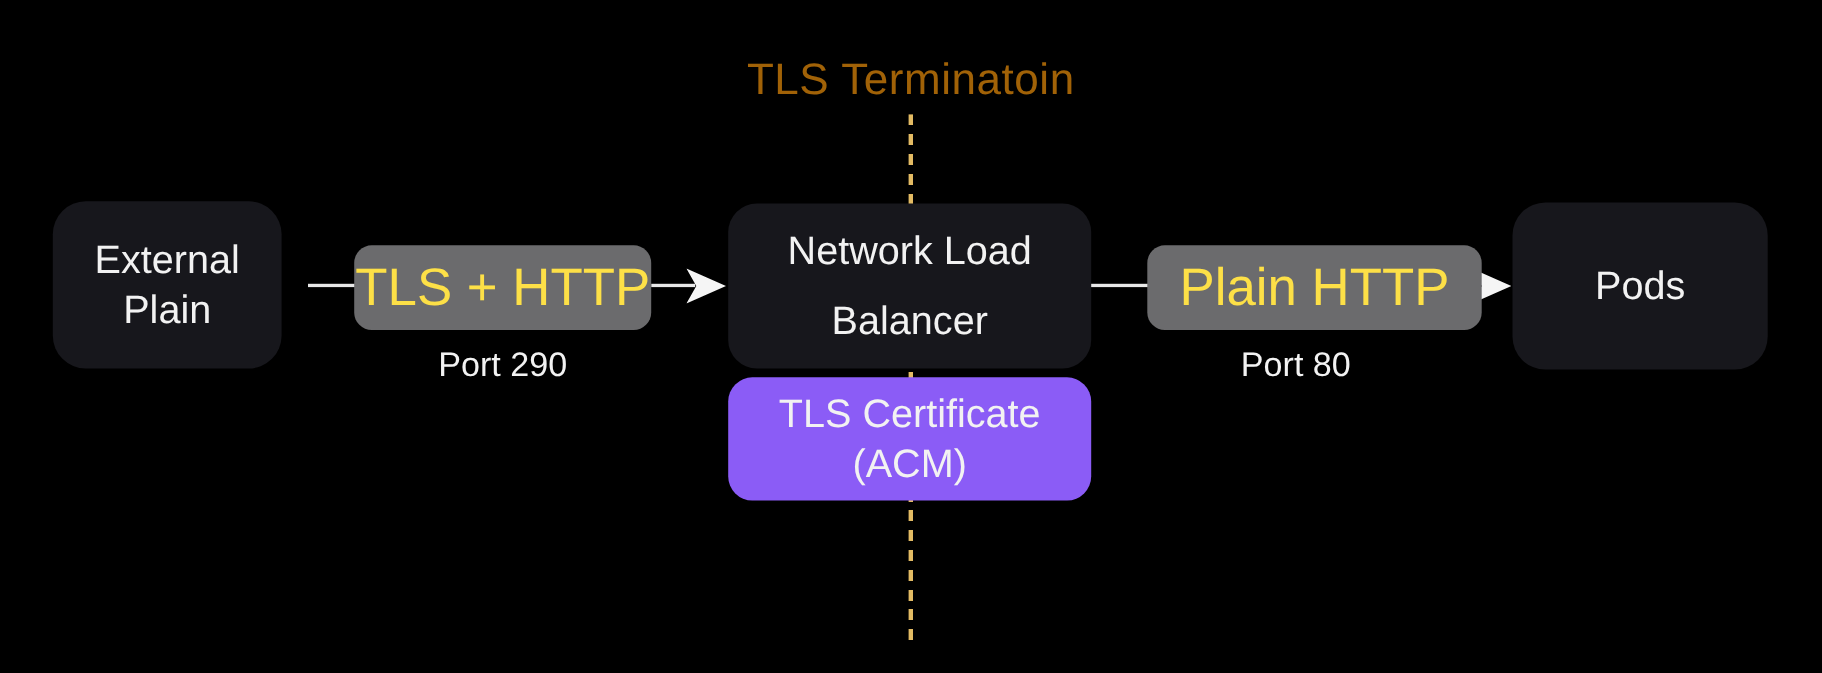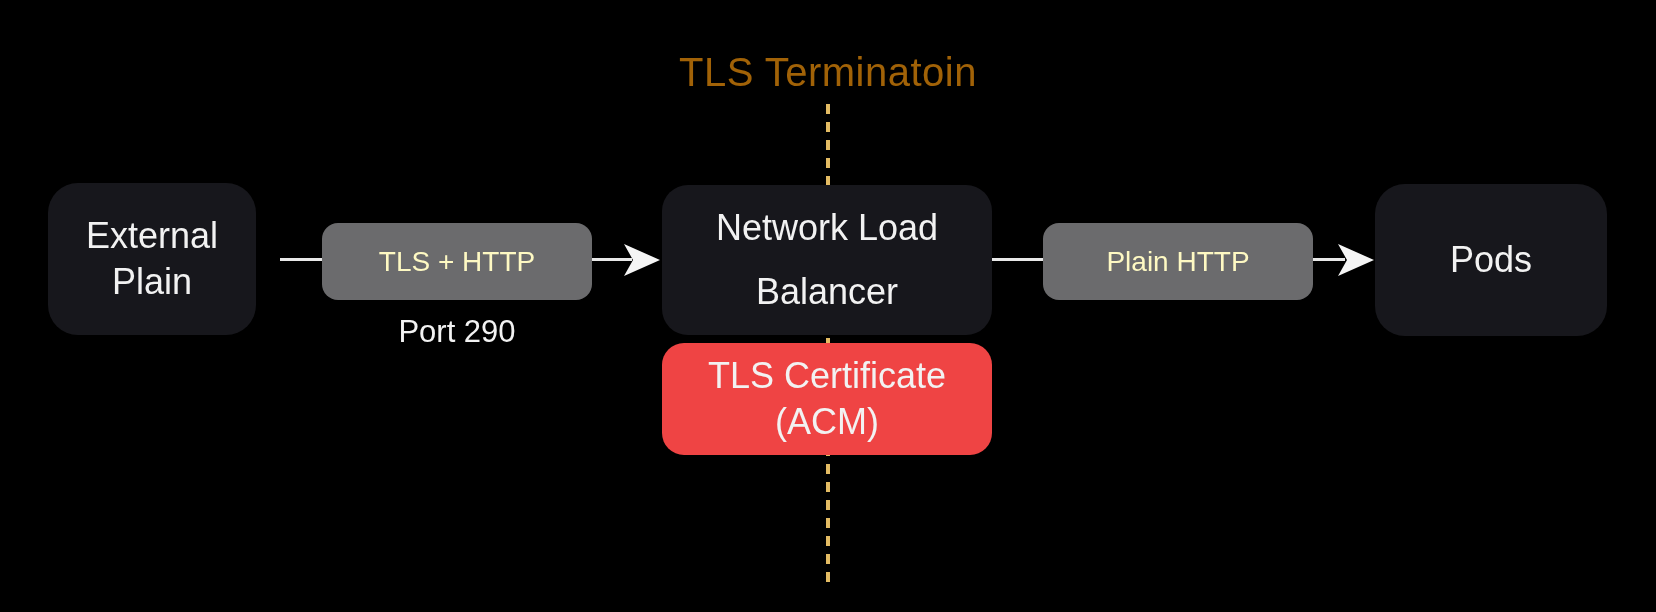--- a/index.html
+++ b/index.html
@@ -61,36 +61,36 @@
   .dark {
     background: #17171c;
     border-radius: 30px;
     font-size: 36px;
     line-height: 1.28;
     color: #f2f2f2;
   }
   .pill {
     background: #6b6b6d;
     border-radius: 16px;
-    font-size: 28px;
-    color: #fef9c3;
+    font-size: 48px;
+    color: #fde047;
   }
   .certbox {
-    background: #ef4444;
+    background: #8b5cf6;
     border-radius: 22px;
     font-size: 36px;
     line-height: 1.28;
     color: #f2f2f2;
   }
 
   .external-client { left: 48px;  top: 183px; width: 208px; height: 152px; }
   .nlb             { left: 662px; top: 185px; width: 330px; height: 150px; border-radius: 26px; gap: 18px; }
   .pods            { left: 1375px; top: 184px; width: 232px; height: 152px; justify-content: center; }
   .tls-http        { left: 322px; top: 223px; width: 270px; height: 77px; }
-  .plain-http      { left: 1043px; top: 223px; width: 270px; height: 77px; }
+  .plain-http      { left: 1043px; top: 223px; width: 304px; height: 77px; }
   .tls-cert        { left: 662px; top: 343px; width: 330px; height: 112px; }
 
   
   .port-label {
     position: absolute;
     text-align: center;
     font-size: 31px;
     color: #f2f2f2;
     z-index: 3;
   }
@@ -146,20 +146,21 @@
   </div>
 
   <div class="node certbox tls-cert">
     <span>TLS Certificate</span>
     <span>(ACM)</span>
   </div>
 
   <div class="node pill plain-http">
     <span>Plain HTTP</span>
   </div>
+  <div class="port-label port-80">Port 80</div>
 
   <div class="node dark pods">
     <span>Pods</span>
   </div>
 
   <div class="connector seg-client-tls"></div>
   <div class="connector seg-tls-nlb"></div>
   <div class="arrowhead ah-1">
     <svg width="36" height="36" viewBox="0 0 36 36">
       <path d="M0,2 L36,18 L0,34 L9,18 Z" fill="#f5f5f5"></path>

